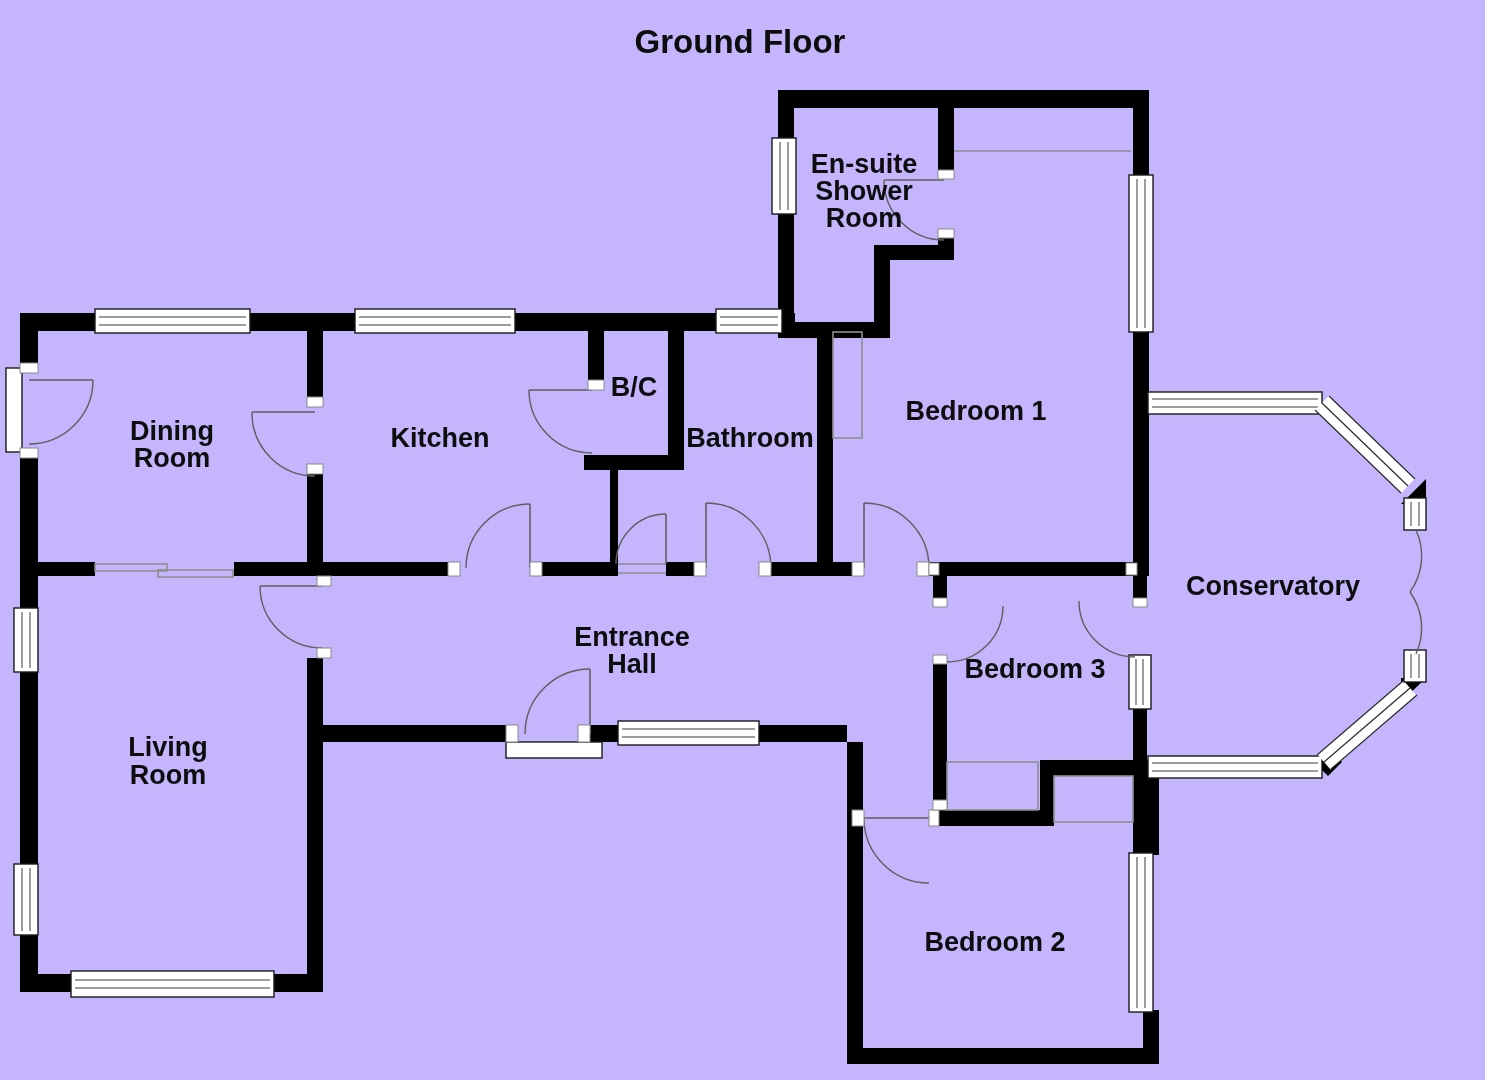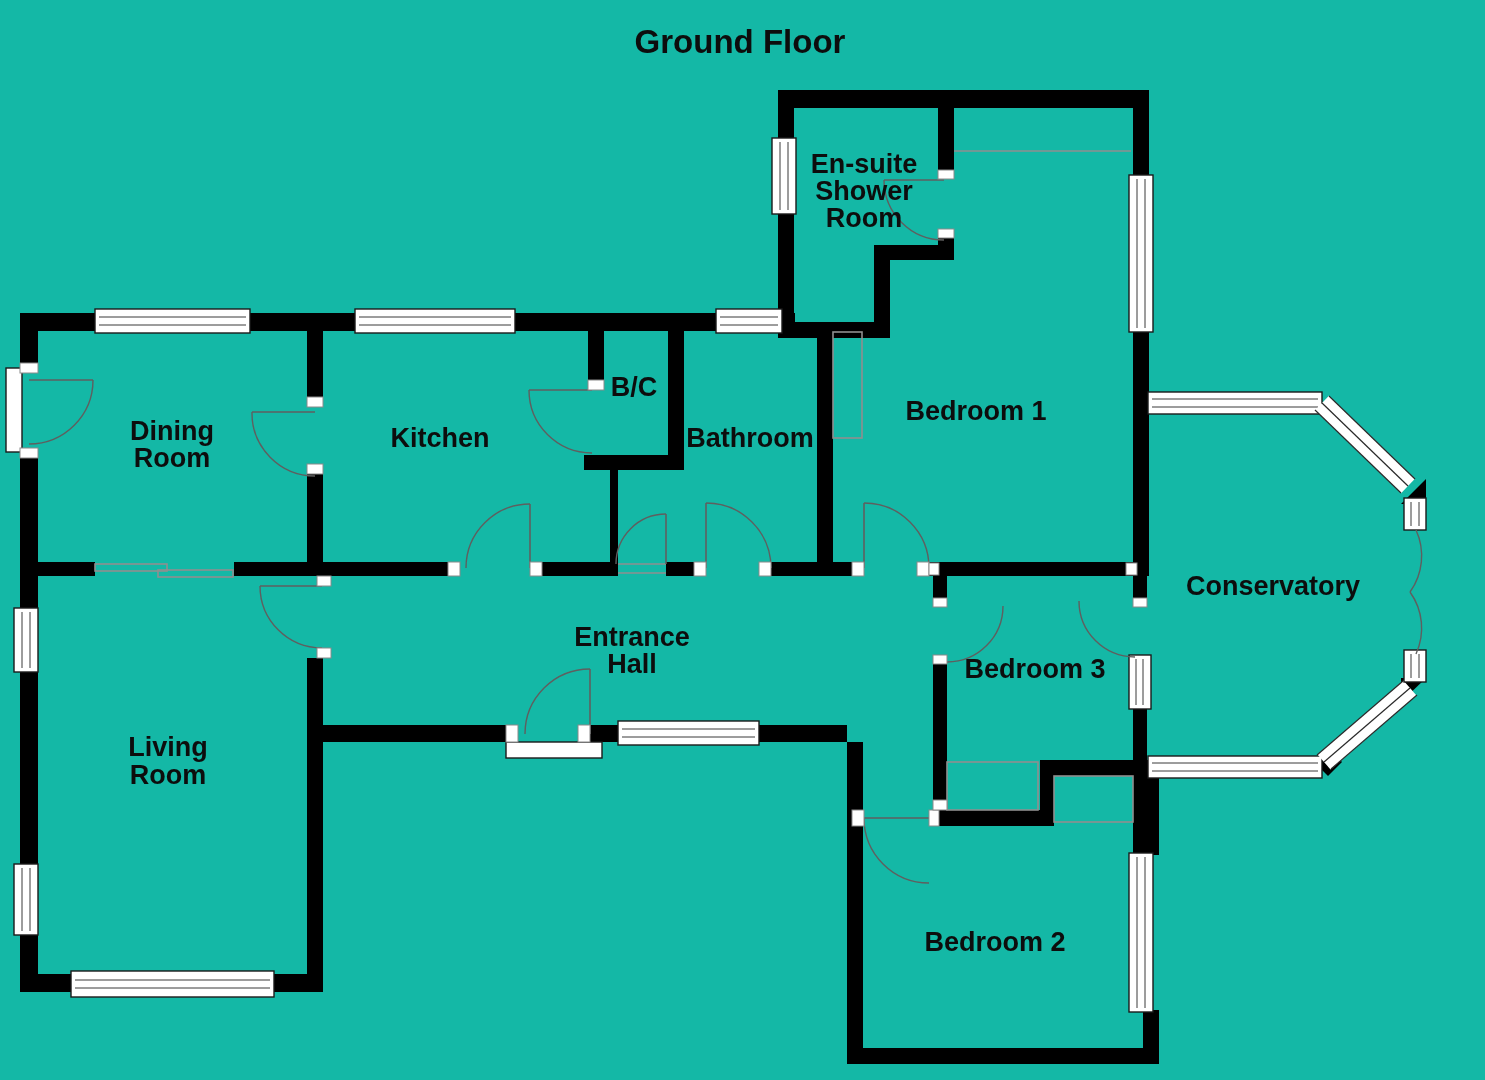--- a/index.html
+++ b/index.html
@@ -1,16 +1,16 @@
 <!DOCTYPE html>
 <html><head>
 <meta charset="utf-8">
 <style>
   html,body{margin:0;padding:0;background:#ffffff;}
-  #stage{position:relative;width:1485px;height:1080px;background:#14b8a6;overflow:hidden;
+  #stage{position:relative;width:1485px;height:1080px;background:#c4b5fd;overflow:hidden;
          font-family:"Liberation Sans", sans-serif;}
   svg{position:absolute;left:0;top:0;}
   text{font-family:"Liberation Sans", sans-serif;font-weight:bold;fill:#0d0d0d;}
   .room-label{font-size:27px;}
   .plan-title{font-size:33px;}
   .wall{fill:#000000;stroke:none;}
   .jamb{fill:#ffffff;stroke:#8a8a8a;stroke-width:1;}
   .win{fill:#ffffff;stroke:#1a1a1a;stroke-width:1.4;}
   .winline{stroke:#3a3a3a;stroke-width:1;}
   .arc{fill:none;stroke:#5f5f5f;stroke-width:1.4;}

